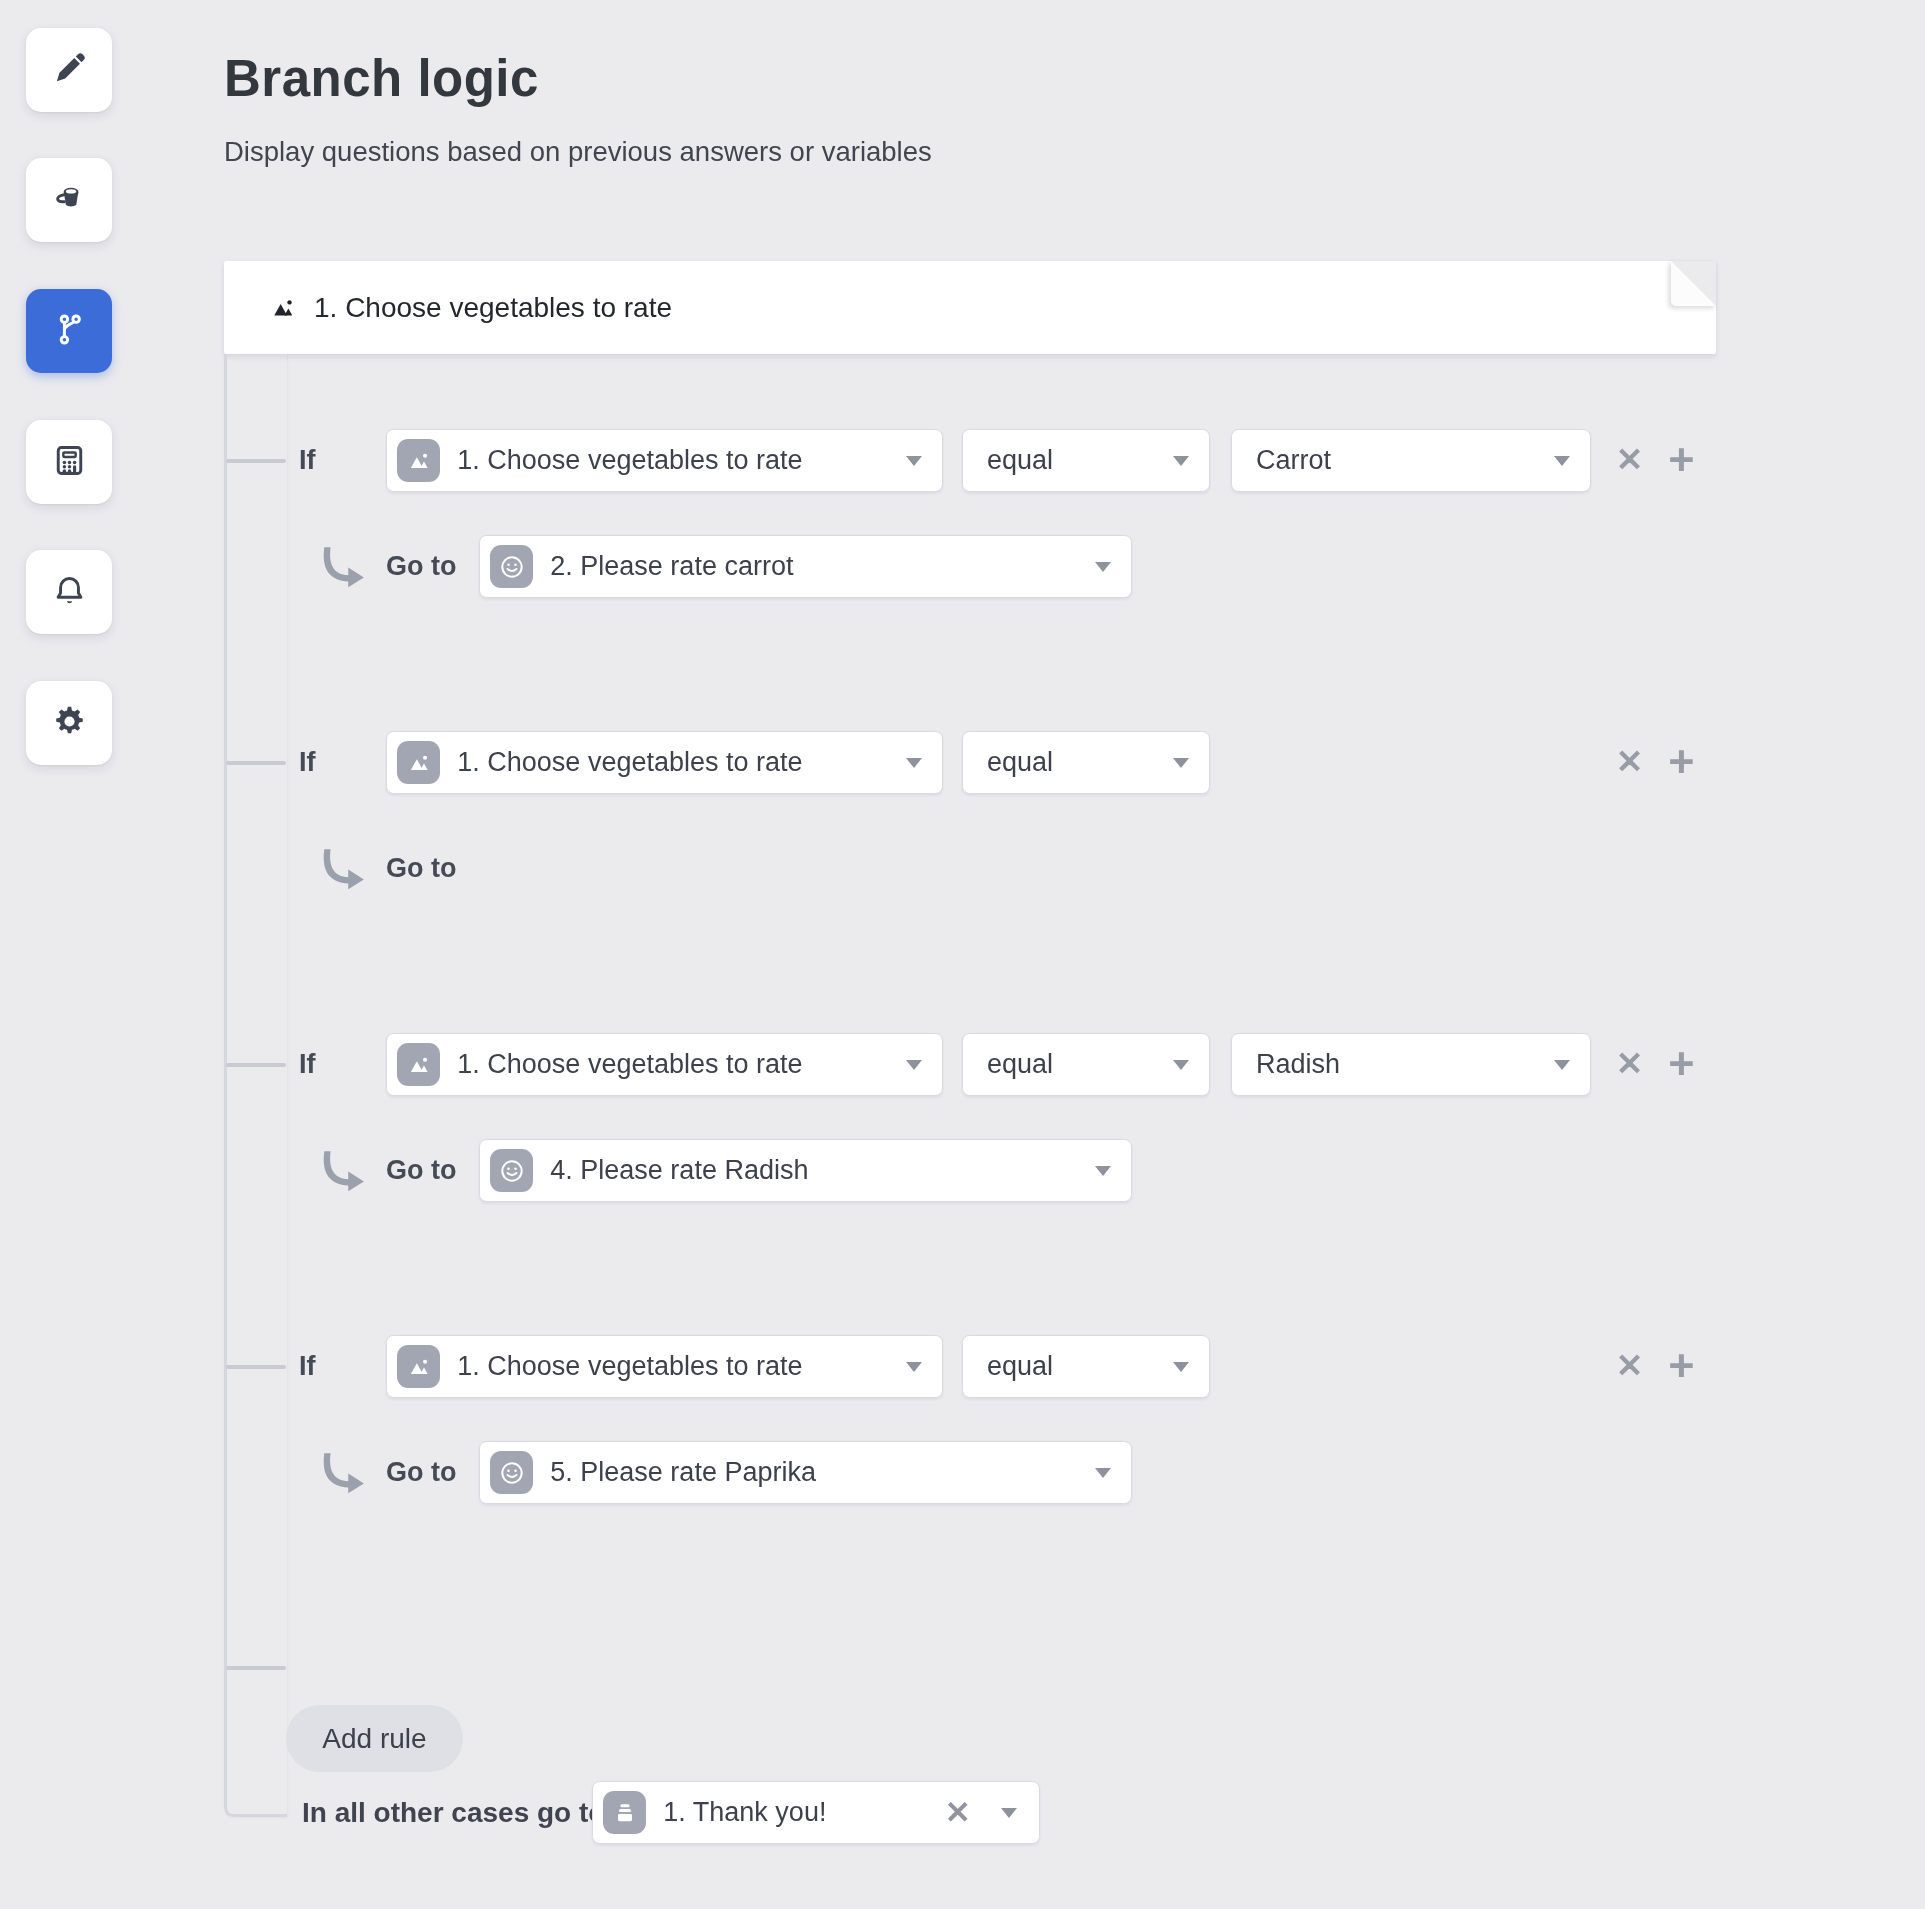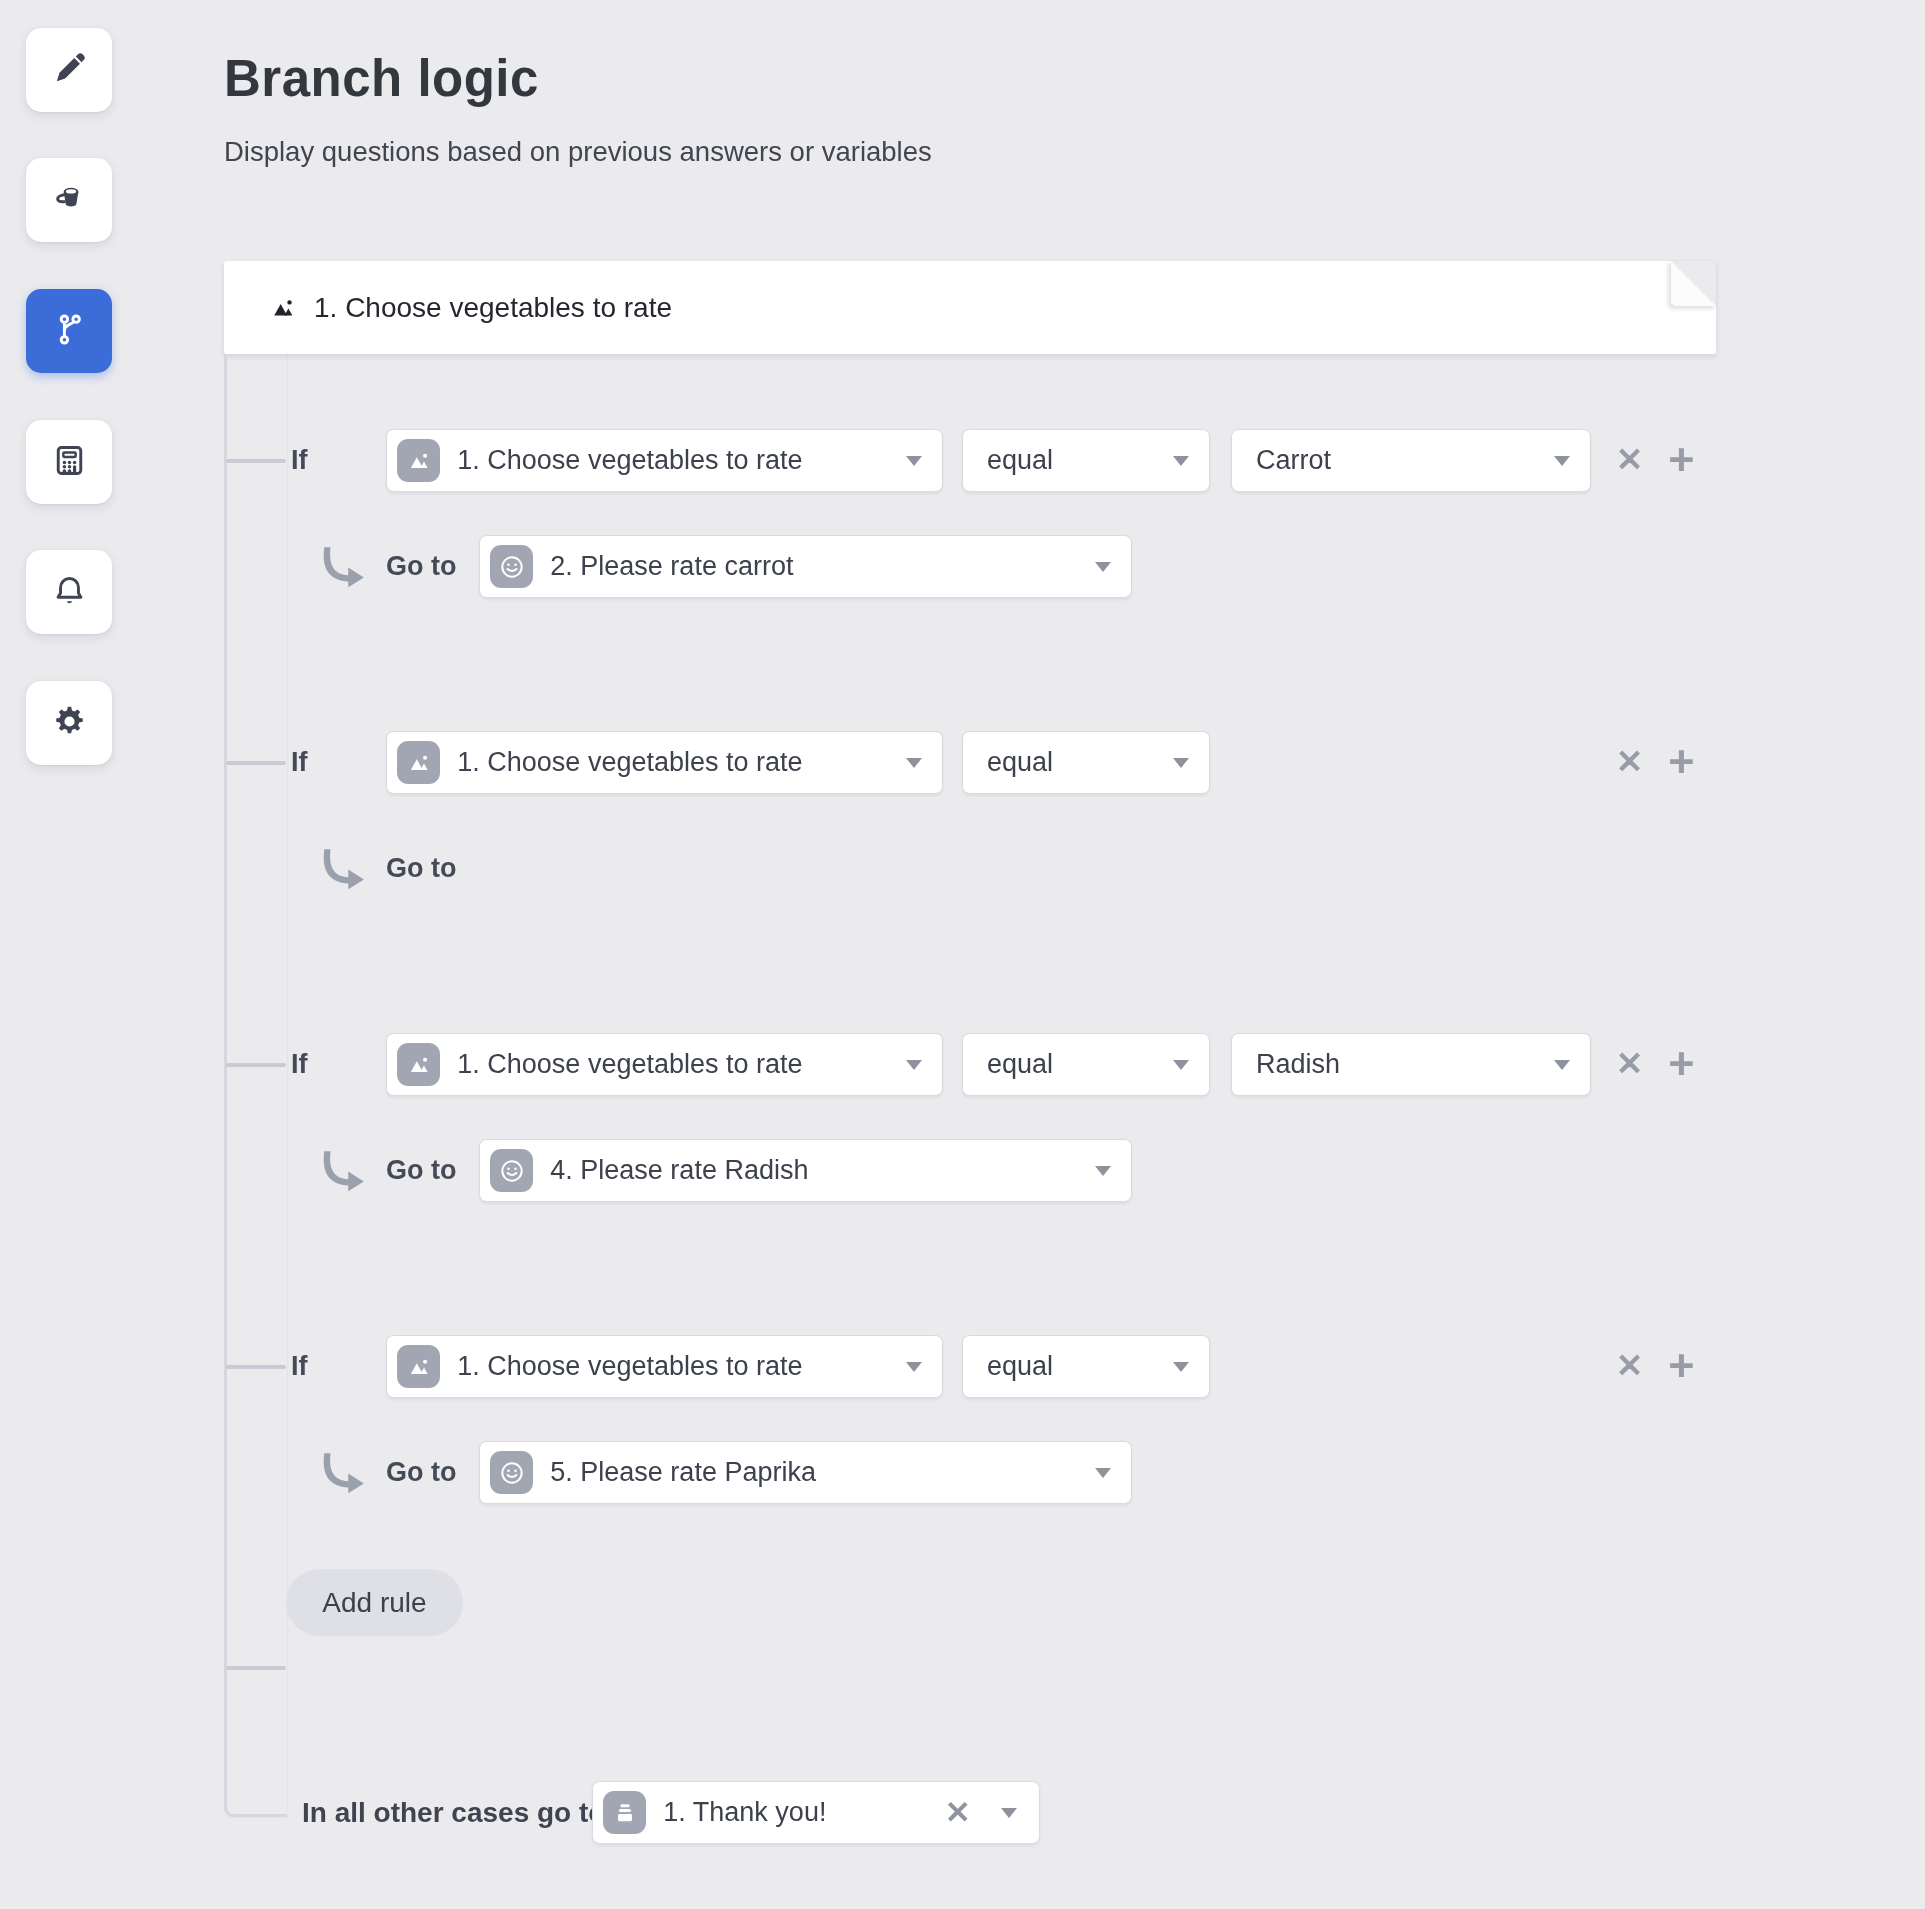--- a/index.html
+++ b/index.html
@@ -44,21 +44,21 @@
     position:absolute;left:0;top:93px;width:60px;height:1460px;
     border-left:3.7px solid #d6d6de;border-bottom:3.7px solid #d6d6de;
     border-bottom-left-radius:9.3px;
     box-shadow:0.9px 0.9px 1.9px rgba(0,0,0,.04);
   }
   .stub{position:absolute;left:1.9px;width:60px;height:3.7px;background:#c9cad4;border-radius:1.9px;}
   
   .rule{position:absolute;left:0;width:1566px;height:170px;}
   .row{position:absolute;left:0;width:1566px;height:63px;}
   .if-label,.goto-label{position:absolute;line-height:63px;font-weight:bold;font-size:27px;color:#454a57;}
-  .if-label{left:67px;}
+  .if-label{left:75px;}
   .goto-label{left:162px;text-align:right;}
   .dd{
     position:absolute;top:0;height:63px;box-sizing:border-box;
     background:#ffffff;border:0.9px solid #d9dade;border-radius:7.5px;
     box-shadow:0 1.9px 2.8px rgba(20,20,50,.06);
     display:flex;align-items:center;cursor:pointer;
   }
   .dd .qicon{
     width:43px;height:43px;border-radius:11.2px;background:#a2a6b2;
     margin-left:10.3px;flex:none;display:flex;align-items:center;justify-content:center;
@@ -73,21 +73,21 @@
   .dd-goto{left:255px;width:653px;}
   .arrow{position:absolute;left:93px;top:6.5px;}
   .xbtn,.plus{
     position:absolute;width:41px;line-height:62px;text-align:center;cursor:pointer;
     color:#979ca7;font-weight:bold;user-select:none;
   }
   .xbtn{left:1385px;font-size:33px;}
   .plus{left:1437px;font-size:45px;}
   
   .add-pill{
-    position:absolute;left:62px;top:1308px;width:177px;height:67px;
+    position:absolute;left:62px;top:1444px;width:177px;height:67px;
     background:#dee0e6;border-radius:34px;
     display:flex;align-items:center;justify-content:center;
     font-size:28px;color:#3c414c;cursor:pointer;
   }
   .fb-row{position:absolute;left:0;top:1520px;width:1566px;height:63px;}
   .fb-label{position:absolute;left:78px;line-height:63px;font-weight:bold;font-size:28px;color:#3f4450;}
   .dd-fb{left:368px;width:448px;}
   .clr{margin-left:auto;font-size:31px;font-weight:bold;color:#8f949e;cursor:pointer;line-height:62px;}
   .dd-fb .caret{margin-left:30px;margin-right:22.4px;}
 </style>

